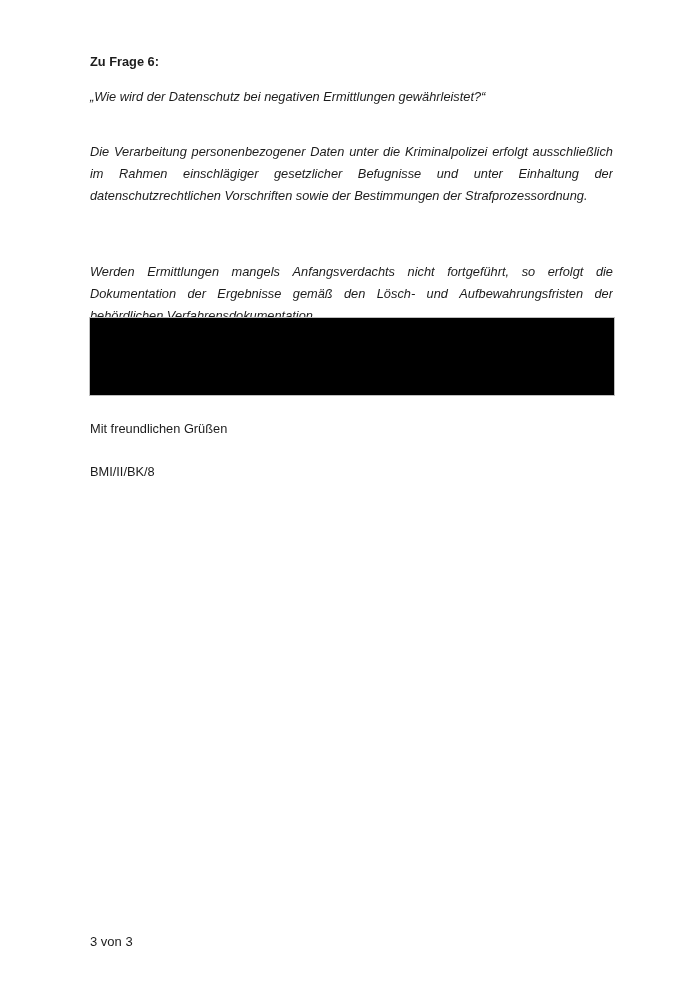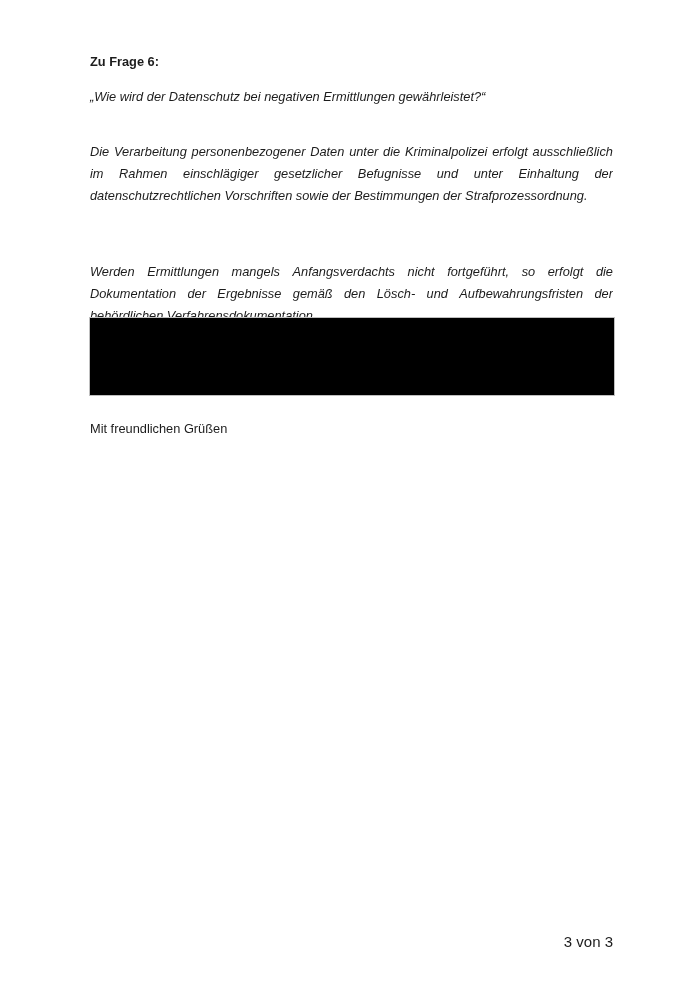--- a/index.html
+++ b/index.html
@@ -46,22 +46,21 @@
     width: 526px; height: 79px;
     background: #000000;
     border: 1px solid #bfbfbf;
   }
 
   .closing   { left: 90px; top: 418px; width: 523px; }
   .signature { left: 90px; top: 461px; width: 523px; }
 
   .footer {
     left: 90px; top: 935px; width: 523px;
-    text-align: right;
-    font-size: 15px;
+    font-size: 13px;
     line-height: 14px;
     color: #1c1c1c;
   }
 </style>
 </head>
 <body>
 
 <div class="page">
 
   <div class="abs heading">Zu Frage 6:</div>
@@ -117,16 +116,17 @@
         <span>Aufbewahrungsfristen</span>
         <span>der</span>
       </div>
     <div class="lline">behördlichen Verfahrensdokumentation.</div>
   </div>
 
   <div class="abs redaction"></div>
 
   <div class="abs closing">Mit freundlichen Grüßen</div>
 
+  <div class="abs signature">BMI/II/BK/8</div>
 
   <div class="abs footer">3 von 3</div>
 
 </div>
 
 </body></html>

